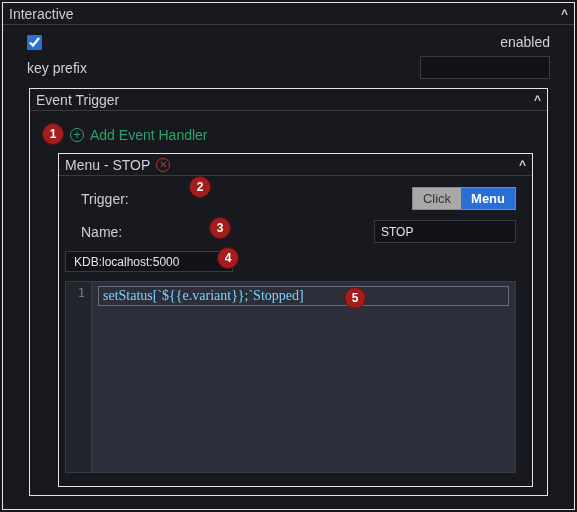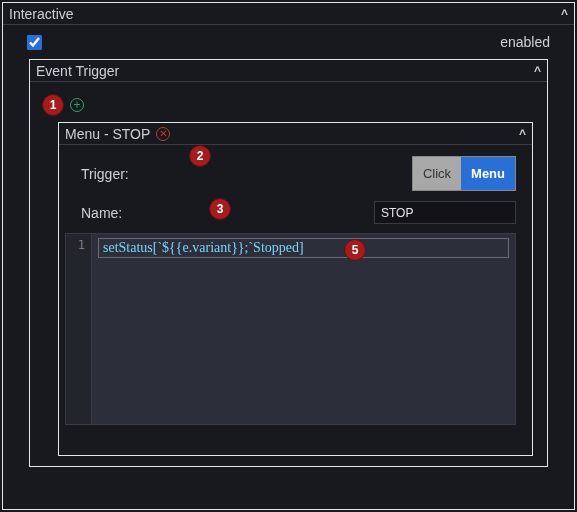--- a/index.html
+++ b/index.html
@@ -87,21 +87,21 @@
     font-size: 10px;
     line-height: 1;
     color: #c0392b;
     cursor: pointer;
   }
   .trigger-toggle {
     display: inline-flex;
     border: 1px solid #888;
   }
   .trigger-toggle span {
-    padding: 9px 10px;
+    padding: 3px 10px;
     cursor: pointer;
     font-size: 13px;
   }
   .trigger-toggle .opt-off {
     background: #a8a8a8;
     color: #333;
   }
   .trigger-toggle .opt-on {
     background: #2a6fd6;
     color: #fff;
@@ -161,32 +161,37 @@
 <div class="panel" style="height:508px;">
   <div class="panel-hdr">
     <span>Interactive</span>
     <span class="caret">^</span>
   </div>
   <div class="section-body">
 
     <div class="row">
       <input type="checkbox" checked="" style="">
       <span>enabled</span>
+    </div>
+    <div class="row">
+      <span>key prefix</span>
+      <input type="text" style="width: 130px;" value="">
     </div>
 
     <div class="panel rel" style="margin-top:6px; height:408px;">
       <div class="panel-hdr">
         <span>Event Trigger</span>
         <span class="caret">^</span>
       </div>
       <div style="padding:6px 12px 0 18px;">
         <div class="rel">
           <div class="badge" style="left:-6px; top:6px;">1</div>
           <div class="add-link" style="margin-left:22px;">
             <span class="icon-plus">+</span>
+            <span>Add Event Handler</span>
           </div>
         </div>
 
         <div class="panel" style="margin-top:4px; height:334px; margin-left:10px;">
           <div class="panel-hdr">
             <span style="display:flex;align-items:center;gap:6px;">
               <span>Menu - STOP</span>
               <span class="icon-delete">✕</span>
             </span>
             <span class="caret">^</span>
@@ -201,20 +206,26 @@
               </div>
               <div class="badge" style="left:108px; top:-8px;">2</div>
             </div>
 
             <div class="row rel" style="margin-top:4px;">
               <span>Name:</span>
               <input type="text" style="width: 142px;" value="STOP">
               <div class="badge" style="left:128px; top:0px;">3</div>
             </div>
 
+            <div class="row rel" style="margin-top:2px; margin-left:-16px;">
+              <select style="width:168px;">
+                <option>KDB:localhost:5000</option>
+              </select>
+              <div class="badge" style="left:152px; top:-1px;">4</div>
+            </div>
 
             <div class="code-area rel" style="margin-left:-16px;">
               <div class="gutter">
                 <div>1</div>
               </div>
               <div class="code-content">
                 <span class="code-line">setStatus[`${{e.variant}};`Stopped]</span>
               </div>
               <div class="badge" style="left:278px; top:5px;">5</div>
             </div>

